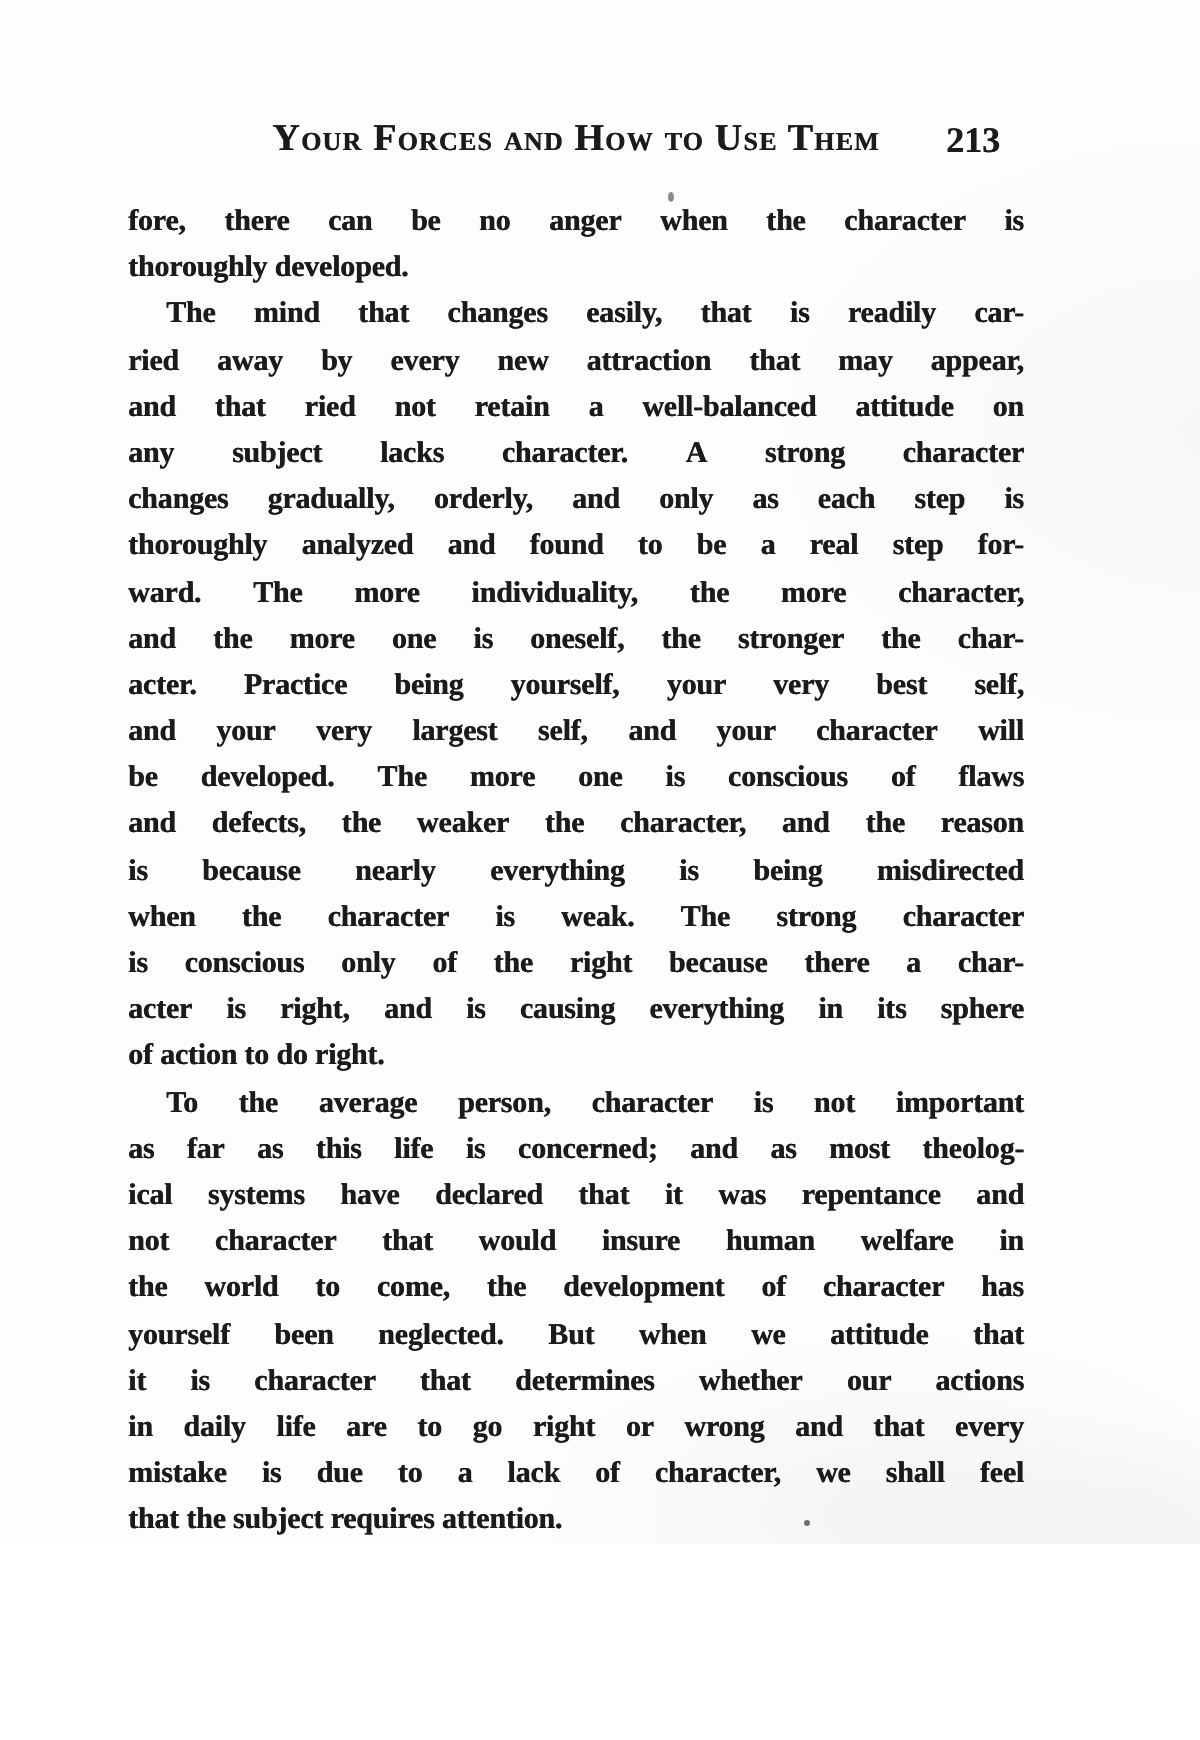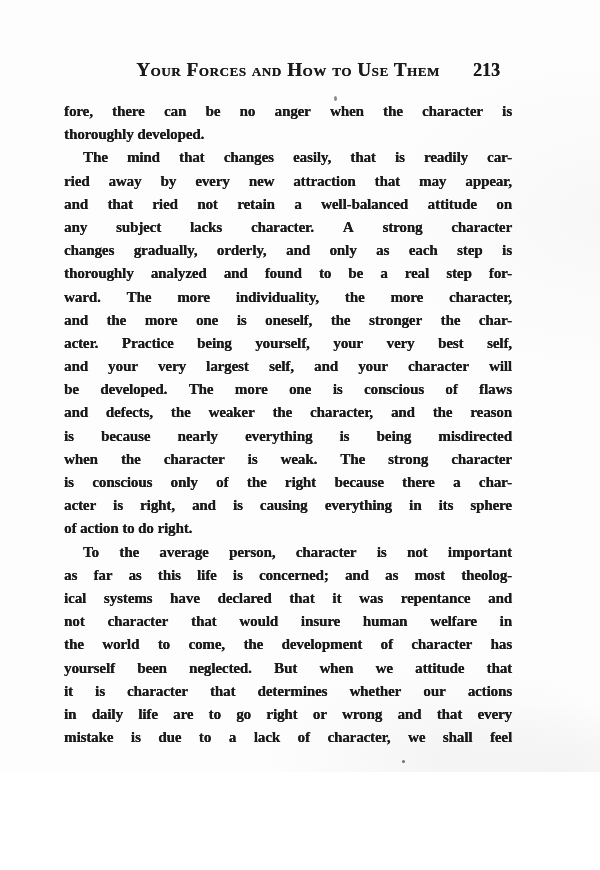--- a/index.html
+++ b/index.html
@@ -373,16 +373,17 @@
         <span>due</span>
         <span>to</span>
         <span>a</span>
         <span>lack</span>
         <span>of</span>
         <span>character,</span>
         <span>we</span>
         <span>shall</span>
         <span>feel</span>
       </div>
+      <div class="line ragged">that the subject requires attention.</div>
     </div>
 <div class="speck" style="left: 334px; top: 96px; width: 3px; height: 5px; background: rgb(138, 138, 138);"></div>
     <div class="speck" style="left: 402px; top: 760px; width: 3px; height: 3px; background: rgb(111, 111, 111);"></div>
   </div>
 
 </body></html>

